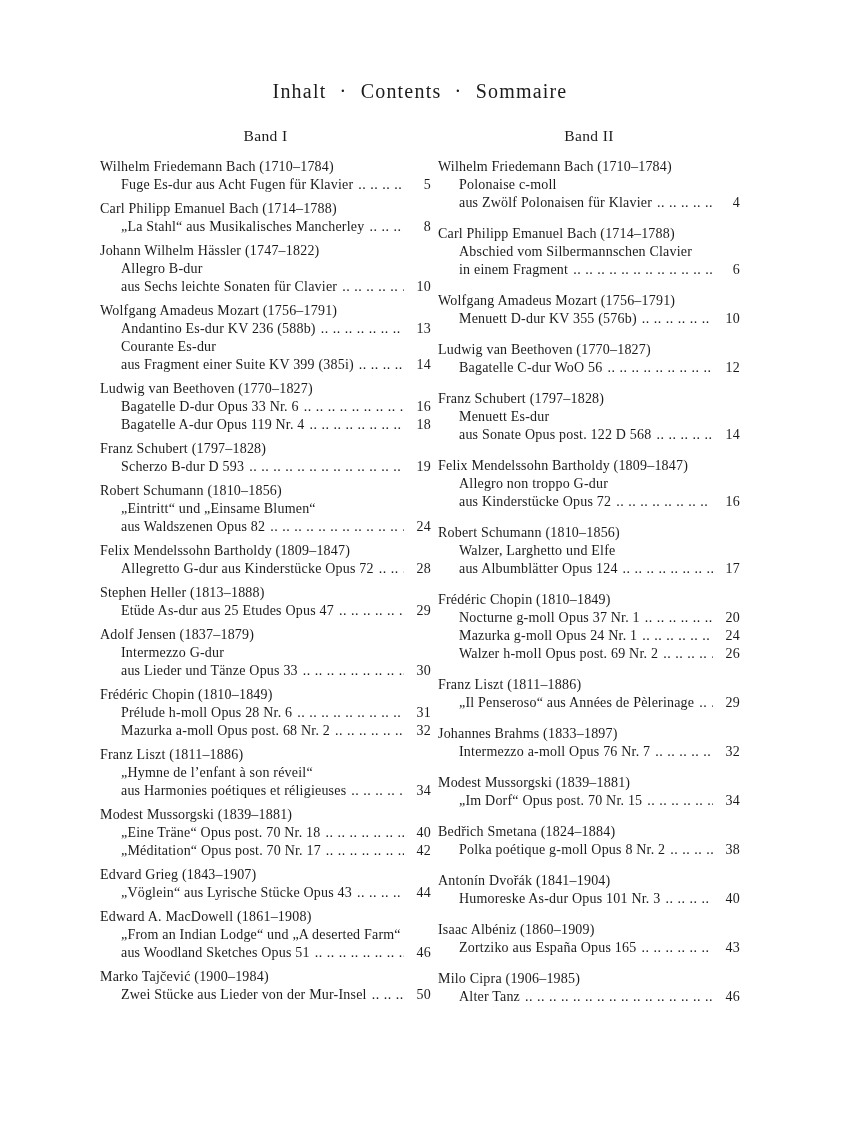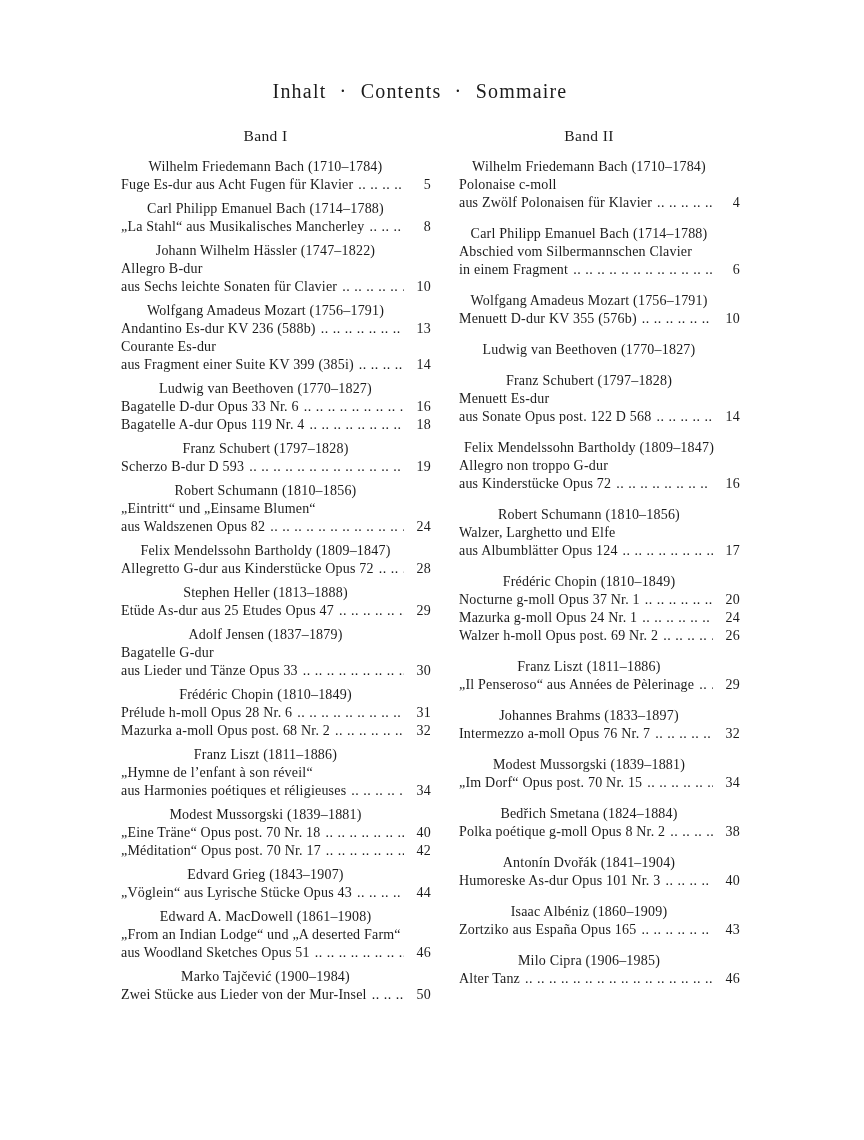--- a/index.html
+++ b/index.html
@@ -51,21 +51,20 @@
     margin-bottom: 6px;
   }
   .col-right .entry {
     margin-bottom: 13px;
   }
   .composer {
     font-size: 14px;
     line-height: 18px;
     white-space: nowrap;
     letter-spacing: 0.2px;
-    text-align: center;
   }
   .piece-line {
     font-size: 14px;
     line-height: 18px;
     padding-left: 21px;
     white-space: nowrap;
     letter-spacing: 0.2px;
   }
   .piece-row {
     display: flex;
@@ -183,21 +182,21 @@
           <div class="entry">
             <div class="composer">Stephen Heller (1813–1888)</div>
             <div class="piece-row">
               <span class="piece-text">Etüde As-dur aus 25 Etudes Opus 47</span>
               <span class="dot-leader"></span>
               <span class="page-num">29</span>
             </div>
           </div>
           <div class="entry">
             <div class="composer">Adolf Jensen (1837–1879)</div>
-            <div class="piece-line">Bagatelle G-dur</div>
+            <div class="piece-line">Intermezzo G-dur</div>
             <div class="piece-row">
               <span class="piece-text">aus Lieder und Tänze Opus 33</span>
               <span class="dot-leader"></span>
               <span class="page-num">30</span>
             </div>
           </div>
           <div class="entry">
             <div class="composer">Frédéric Chopin (1810–1849)</div>
             <div class="piece-row">
               <span class="piece-text">Prélude h-moll Opus 28 Nr. 6</span>
@@ -283,20 +282,25 @@
           <div class="entry">
             <div class="composer">Wolfgang Amadeus Mozart (1756–1791)</div>
             <div class="piece-row">
               <span class="piece-text">Menuett D-dur KV 355 (576b)</span>
               <span class="dot-leader"></span>
               <span class="page-num">10</span>
             </div>
           </div>
           <div class="entry">
             <div class="composer">Ludwig van Beethoven (1770–1827)</div>
+            <div class="piece-row">
+              <span class="piece-text">Bagatelle C-dur WoO 56</span>
+              <span class="dot-leader"></span>
+              <span class="page-num">12</span>
+            </div>
           </div>
           <div class="entry">
             <div class="composer">Franz Schubert (1797–1828)</div>
             <div class="piece-line">Menuett Es-dur</div>
             <div class="piece-row">
               <span class="piece-text">aus Sonate Opus post. 122 D 568</span>
               <span class="dot-leader"></span>
               <span class="page-num">14</span>
             </div>
           </div>

